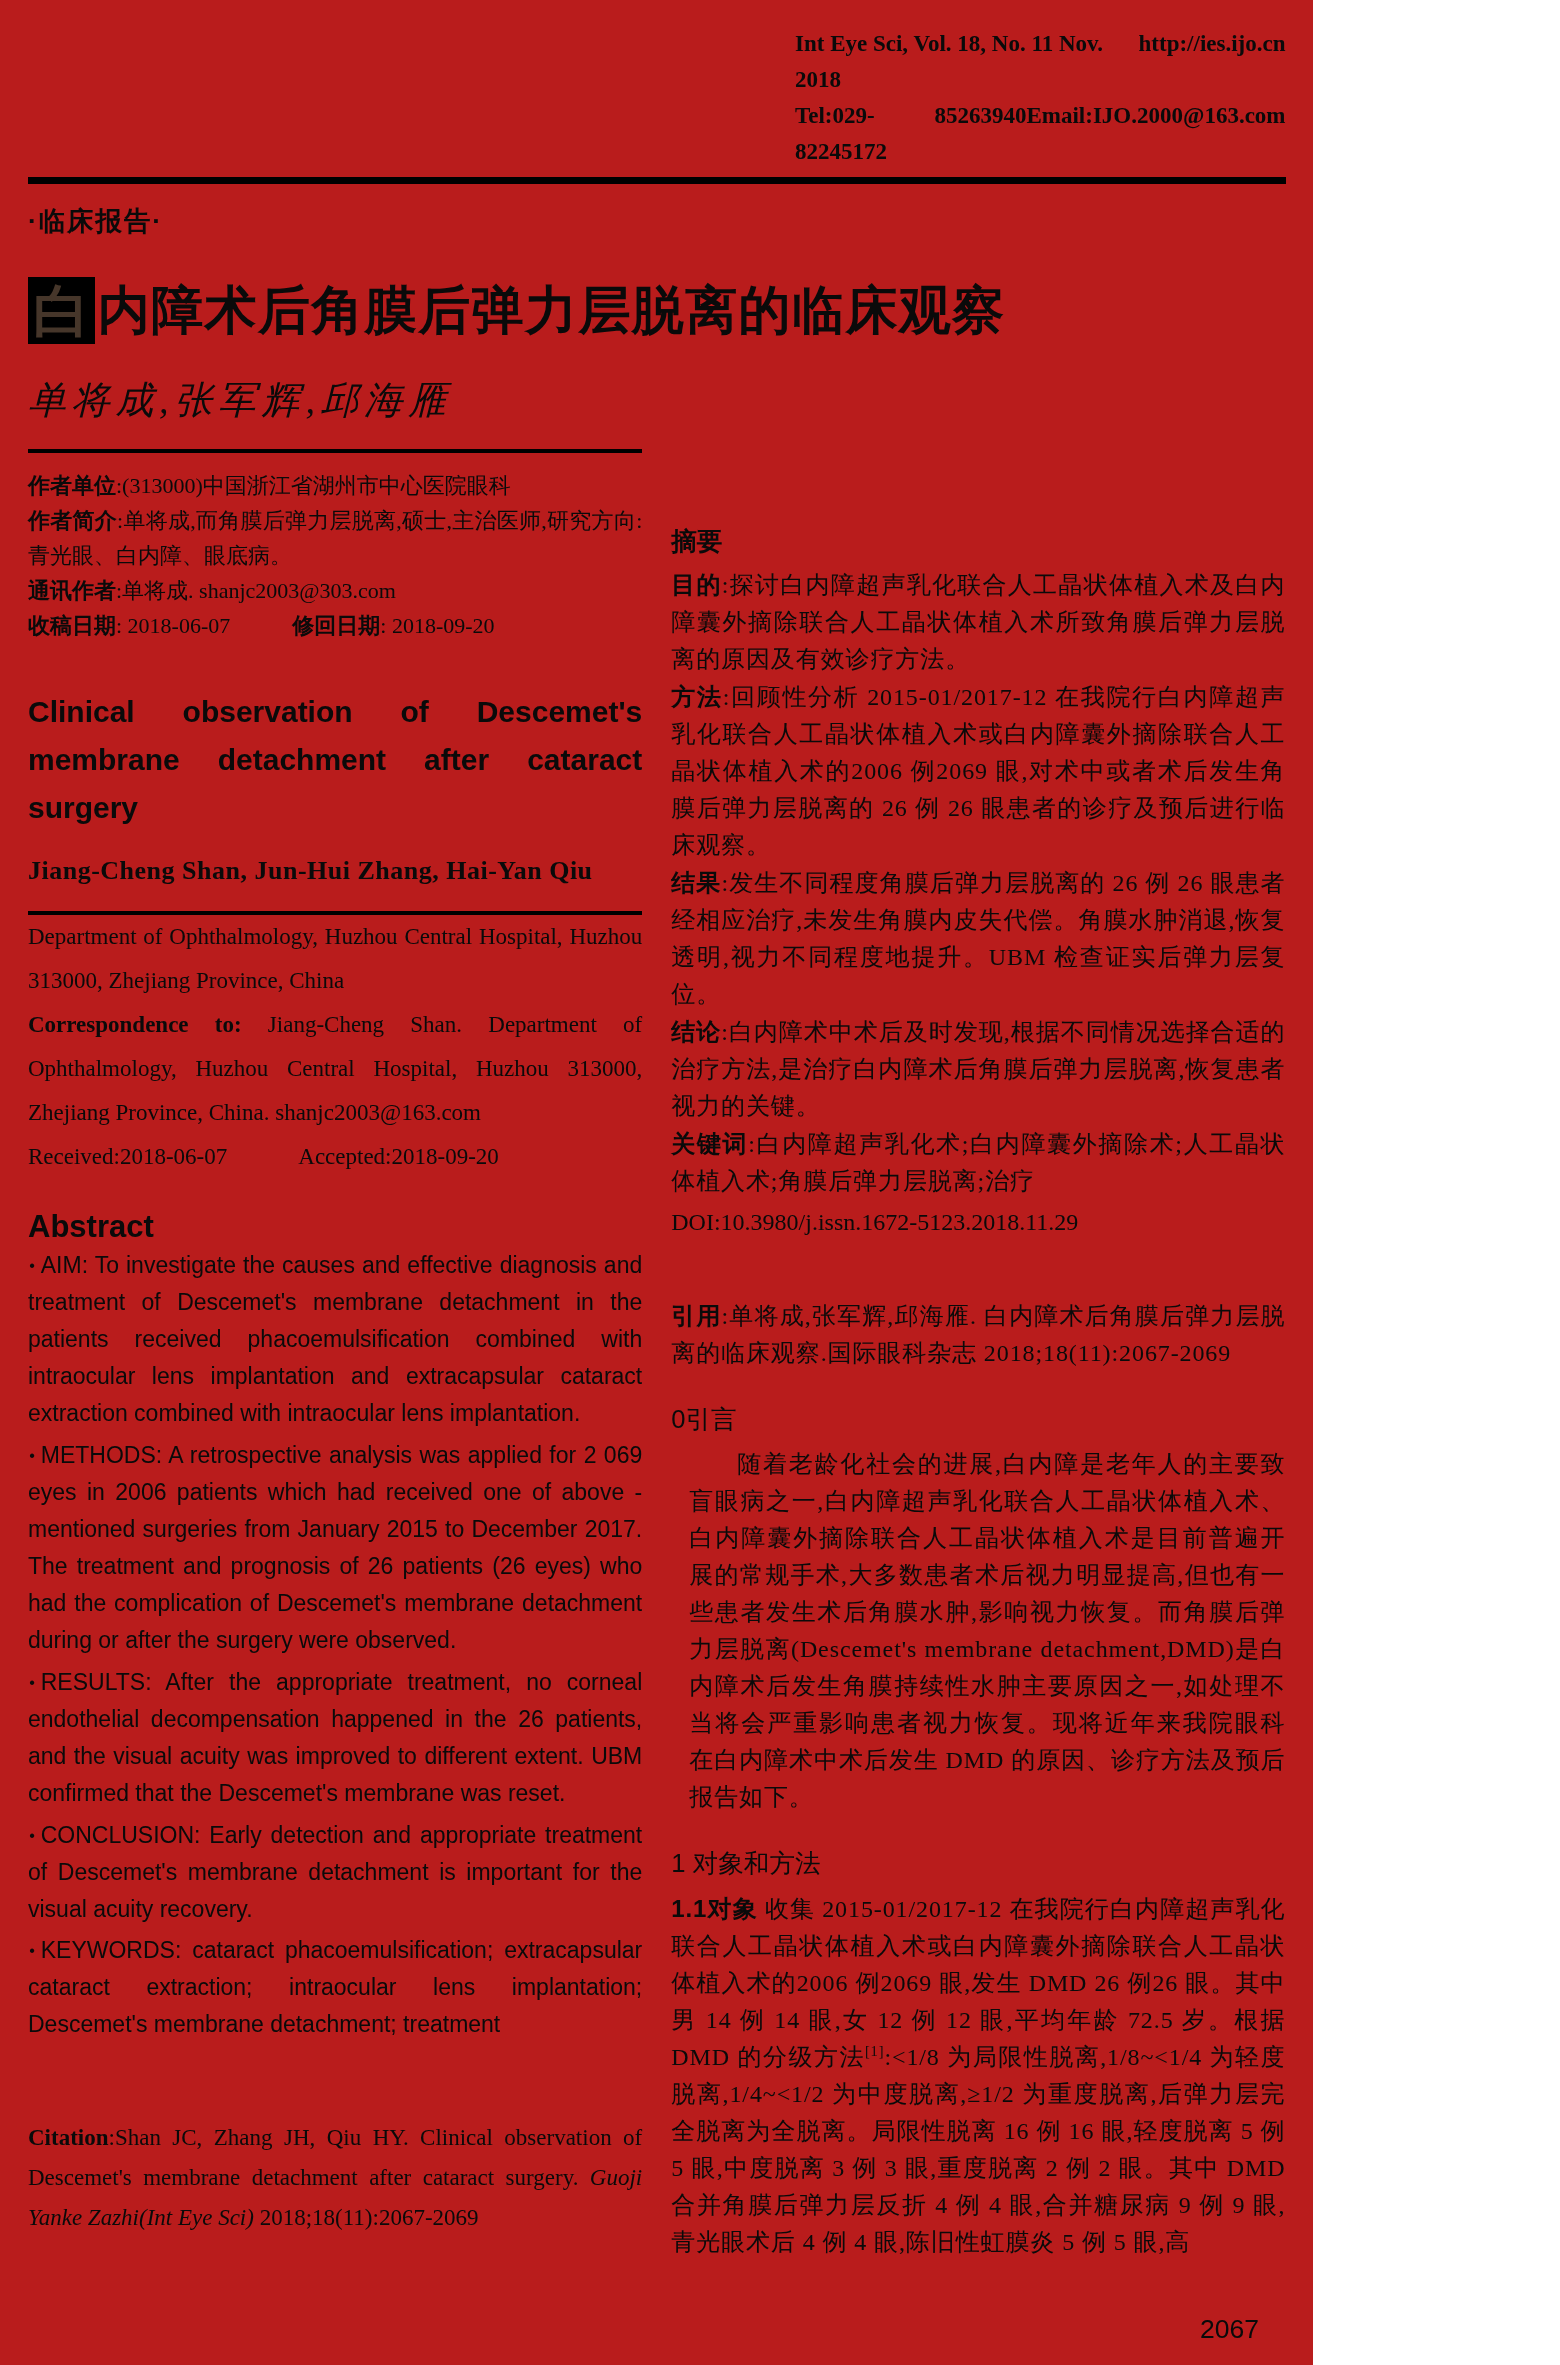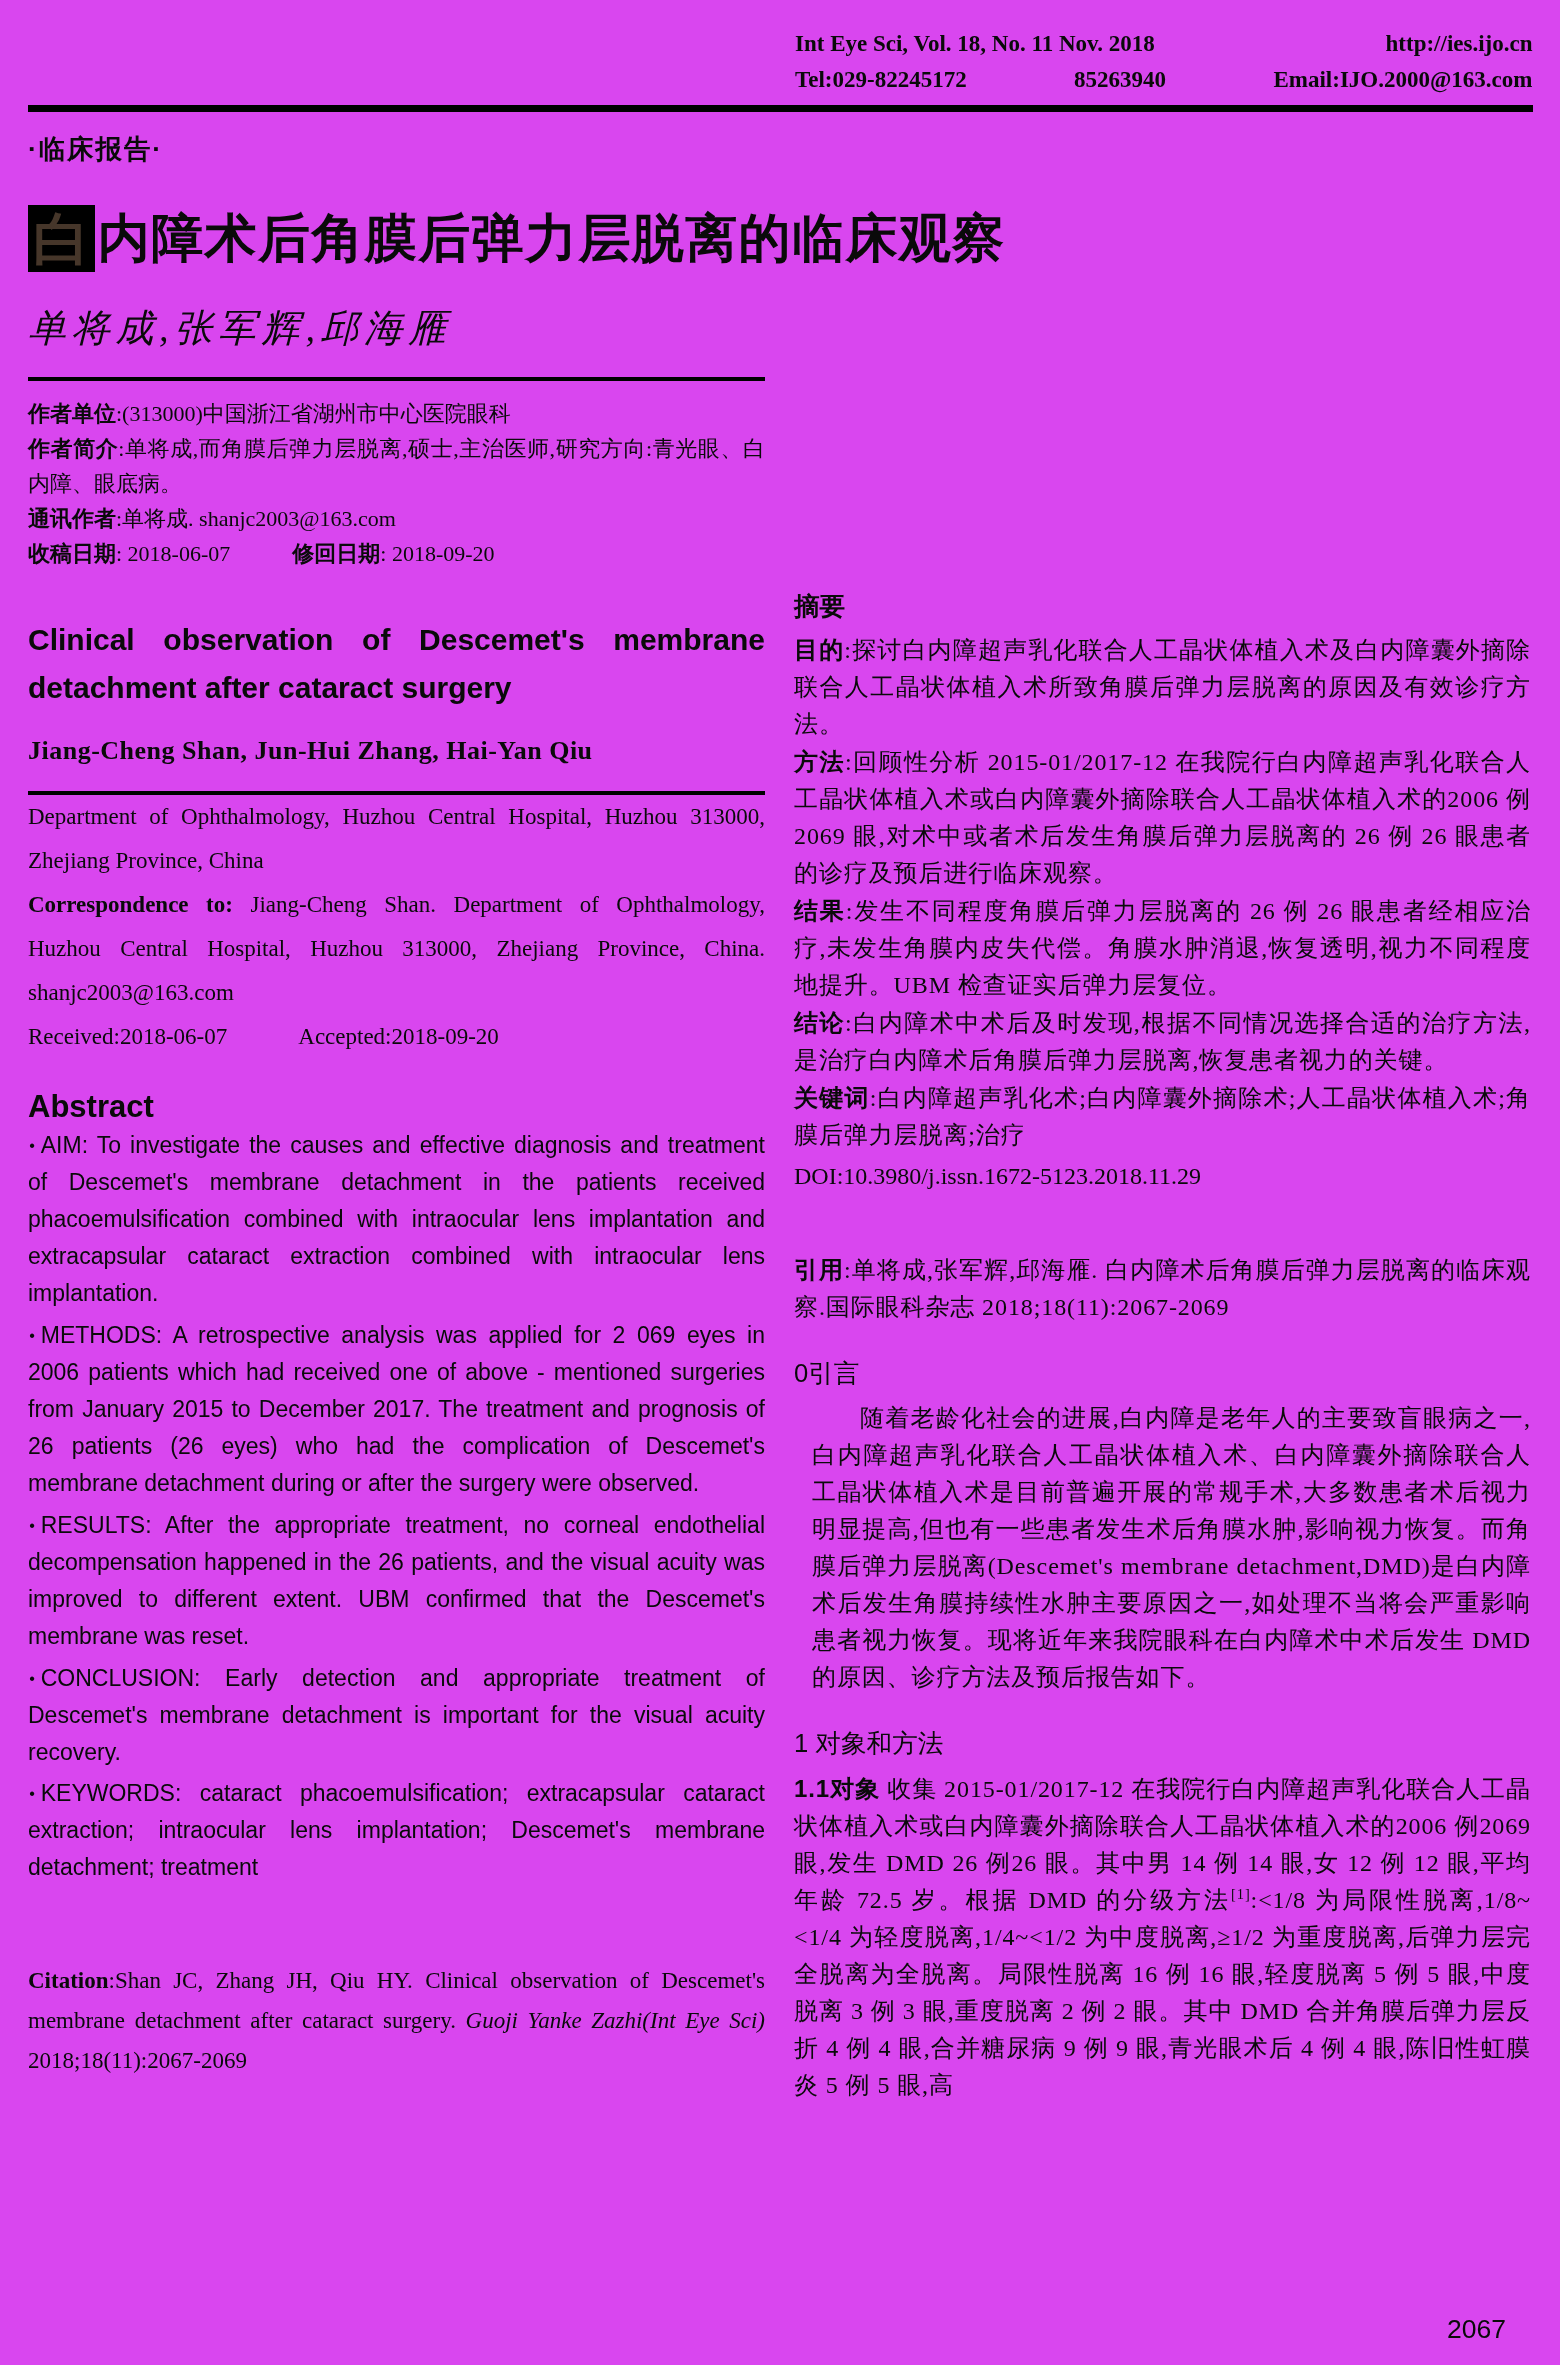--- a/index.html
+++ b/index.html
@@ -1,21 +1,21 @@
 <!DOCTYPE html>
 <html style="font-size:7.6px"><head>
 <meta charset="utf-8">
 <style>
   html,body{margin:0;padding:0;background:#ffffff;}
   .page{
     position:relative;
-    width:1560px;height:2366px;
+    width:1313px;height:2366px;
     box-sizing:border-box;
     padding:26px 27.5px 0 28px;
-    background:#d946ef;
+    background:#b91c1c;
     color:#0a0a0a;
     overflow:hidden;
     font-family:"Liberation Serif","DejaVu Serif",serif;
   }
   
   .hdr{margin-left:767px;font-weight:bold;font-size:23px;line-height:36px;}
   .hdr-line{display:flex;justify-content:space-between;align-items:baseline;}
   .hdr-rule{height:7px;background:#000;margin-top:6.6px;}
   .section-label{
     text-align:left;
@@ -118,21 +118,21 @@
   </div>
   <div class="authors-cn">单将成,张军辉,邱海雁</div>
 
   <div class="columns">
 
     <div class="col">
 
       <div class="fn-block">
         <p><span class="lbl-cn">作者单位</span><span>:(313000)中国浙江省湖州市中心医院眼科</span></p>
         <p><span class="lbl-cn">作者简介</span><span>:单将成,而角膜后弹力层脱离,硕士,主治医师,研究方向:青光眼、白内障、眼底病。</span></p>
-        <p><span class="lbl-cn">通讯作者</span><span>:单将成. shanjc2003@163.com</span></p>
+        <p><span class="lbl-cn">通讯作者</span><span>:单将成. shanjc2003@303.com</span></p>
         <p><span class="lbl-cn">收稿日期</span><span>: 2018-06-07</span><span class="date-gap"></span><span class="lbl-cn">修回日期</span><span>: 2018-09-20</span></p>
       </div>
 
       <div class="en-title">Clinical observation of Descemet's membrane detachment after cataract surgery</div>
       <div class="en-authors">Jiang-Cheng Shan, Jun-Hui Zhang, Hai-Yan Qiu</div>
 
       <div class="dept-block">
         <p>Department of Ophthalmology, Huzhou Central Hospital, Huzhou 313000, Zhejiang Province, China</p>
         <p><span class="lbl-en">Correspondence to:</span><span> Jiang-Cheng Shan. Department of Ophthalmology, Huzhou Central Hospital, Huzhou 313000, Zhejiang Province, China. shanjc2003@163.com</span></p>
         <p><span>Received:2018-06-07</span><span class="rec-gap"></span><span>Accepted:2018-09-20</span></p>

